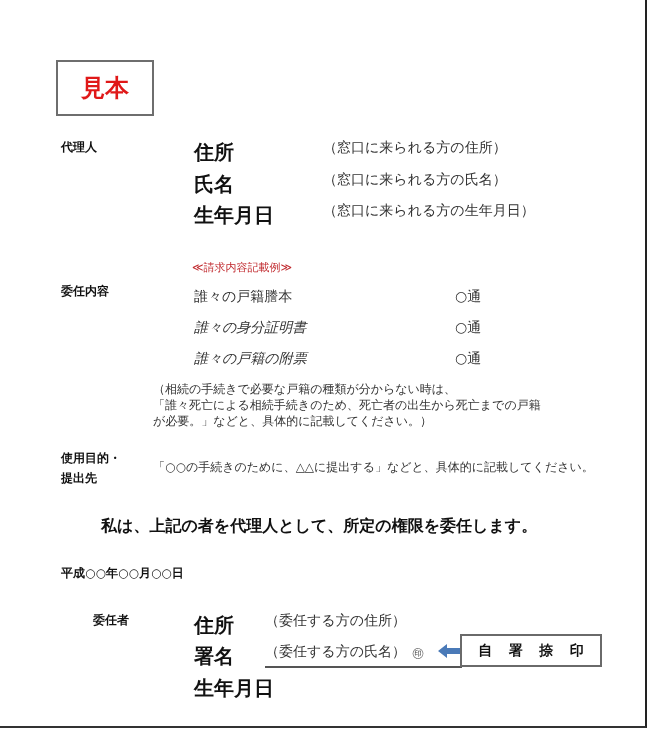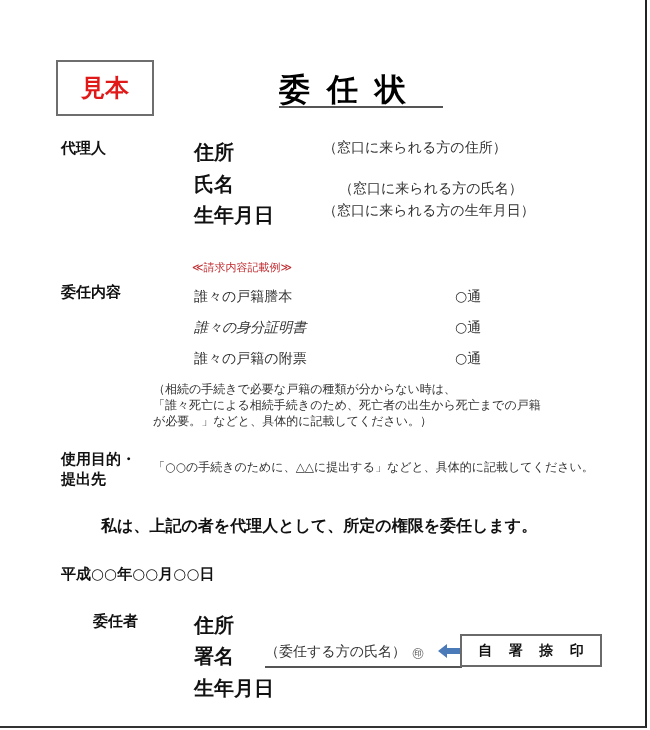--- a/index.html
+++ b/index.html
@@ -53,21 +53,21 @@
       height: 36px;
       font-size: 31px;
       font-weight: bold;
       letter-spacing: 17px;
       line-height: 34px;
       border-bottom: 2px solid #555555;
       box-sizing: border-box;
       color: #000;
     }
     .lbl-main {
-      font-size: 15px;
+      font-size: 12px;
       font-weight: bold;
       color: #111;
     }
     .lbl-sub {
       font-size: 20px;
       font-weight: bold;
       color: #111;
     }
     .val {
       font-size: 14px;
@@ -129,61 +129,61 @@
   </style>
 </head>
 <body>
 
 <div class="page">
 
   <div class="sample-box">
     <span class="sample-text">見本</span>
   </div>
 
-  <div class="title">委任状</div>
 
   <div class="abs lbl-main" style="left:61px; top:139px;">代理人</div>
 
   <div class="abs lbl-sub" style="left:194px; top:139px;">住所</div>
   <div class="abs val" style="left:323px; top:139px;">（窓口に来られる方の住所）</div>
 
   <div class="abs lbl-sub" style="left:194px; top:171px;">氏名</div>
-  <div class="abs val" style="left:323px; top:180px;margin-left:16px;">（窓口に来られる方の氏名）</div>
+  <div class="abs val" style="left:323px; top:171px;">（窓口に来られる方の氏名）</div>
 
   <div class="abs lbl-sub" style="left:194px; top:202px;">生年月日</div>
   <div class="abs val" style="left:323px; top:202px;">（窓口に来られる方の生年月日）</div>
 
   <div class="abs red-note" style="left:192px; top:260px;">≪請求内容記載例≫</div>
 
   <div class="abs lbl-main" style="left:61px; top:283px;text-align:right;">委任内容</div>
 
   <div class="abs val" style="left:194px; top:288px;">誰々の戸籍謄本</div>
   <div class="abs val" style="left:455px; top:288px;">○通</div>
 
   <div class="abs val" style="left:194px; top:319px;font-style:italic;">誰々の身分証明書</div>
   <div class="abs val" style="left:455px; top:319px;">○通</div>
 
-  <div class="abs val" style="left:194px; top:350px;">誰々の戸籍の附票</div>
+  <div class="abs val" style="left:194px; top:350px;font-style:italic;">誰々の戸籍の附票</div>
   <div class="abs val" style="left:455px; top:350px;">○通</div>
 
   <div class="abs note" style="left:153px; top:397px;">「誰々死亡による相続手続きのため、死亡者の出生から死亡までの戸籍</div>
   <div class="abs note" style="left:153px; top:381px;">（相続の手続きで必要な戸籍の種類が分からない時は、</div>
   <div class="abs note" style="left:153px; top:413px;">が必要。」などと、具体的に記載してください。）</div>
 
   <div class="abs lbl-main" style="left:61px; top:450px;">使用目的・</div>
   <div class="abs lbl-main" style="left:61px; top:470px;">提出先</div>
   <div class="abs note" style="left:153px; top:459px;text-align:center;">「○○の手続きのために、△△に提出する」などと、具体的に記載してください。</div>
 
   <div class="abs stmt" style="left:101px; top:516px;">私は、上記の者を代理人として、所定の権限を委任します。</div>
 
   <div class="abs lbl-main" style="left:61px; top:565px;">平成○○年○○月○○日</div>
 
   <div class="abs lbl-main" style="left:63px; top:612px;margin-left:30px;">委任者</div>
 
   <div class="abs lbl-sub" style="left:194px; top:612px;">住所</div>
+  <div class="abs val" style="left:265px; top:612px;">（委任する方の住所）</div>
 
   <div class="abs lbl-sub" style="left:194px; top:643px;">署名</div>
   <div class="abs val" style="left:265px; top:643px;font-family:Liberation Serif, serif;">（委任する方の氏名）</div>
   <div class="abs seal-mark" style="left:412px; top:645px;">㊞</div>
   <div class="sig-line"></div>
 
   <svg class="arrow" viewBox="0 0 24 14">
     <polygon points="0,7 9,0 9,4 24,4 24,10 9,10 9,14" fill="#4a7ab8"></polygon>
   </svg>
 

